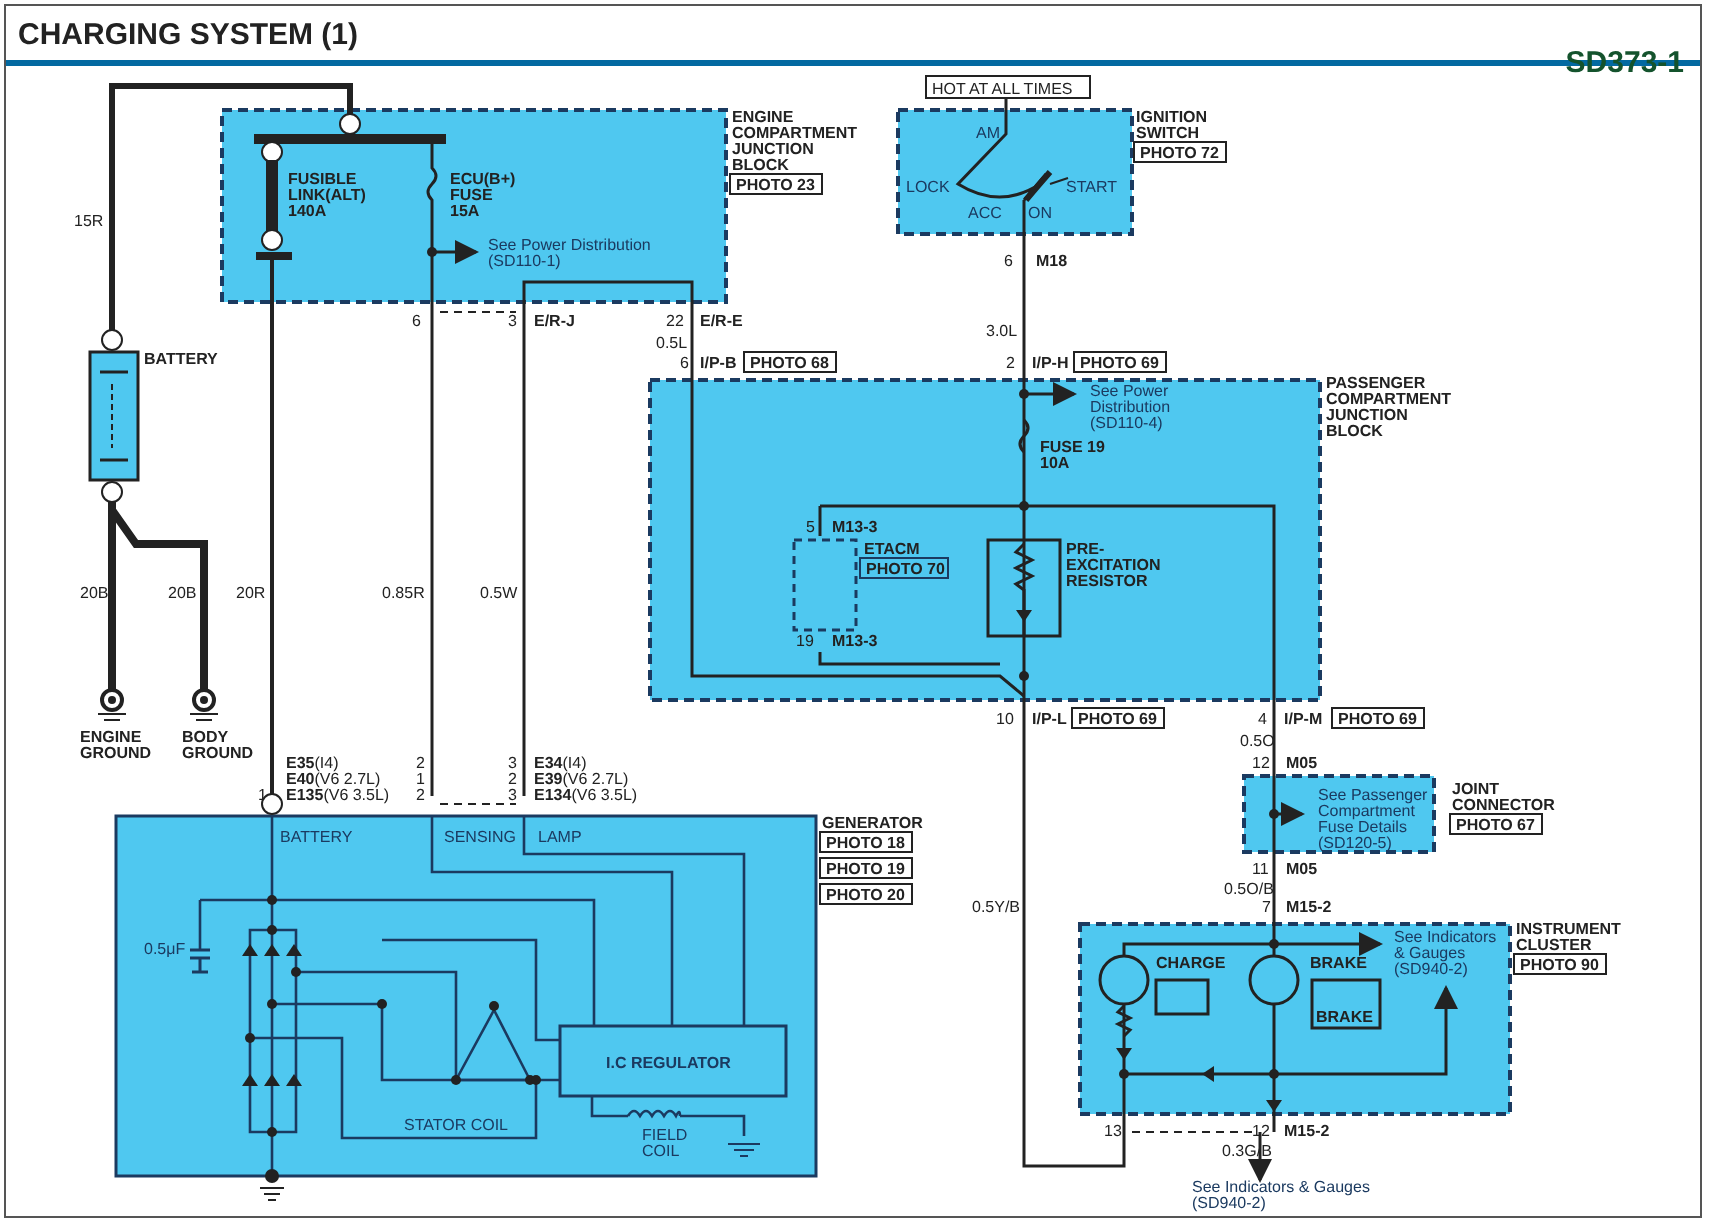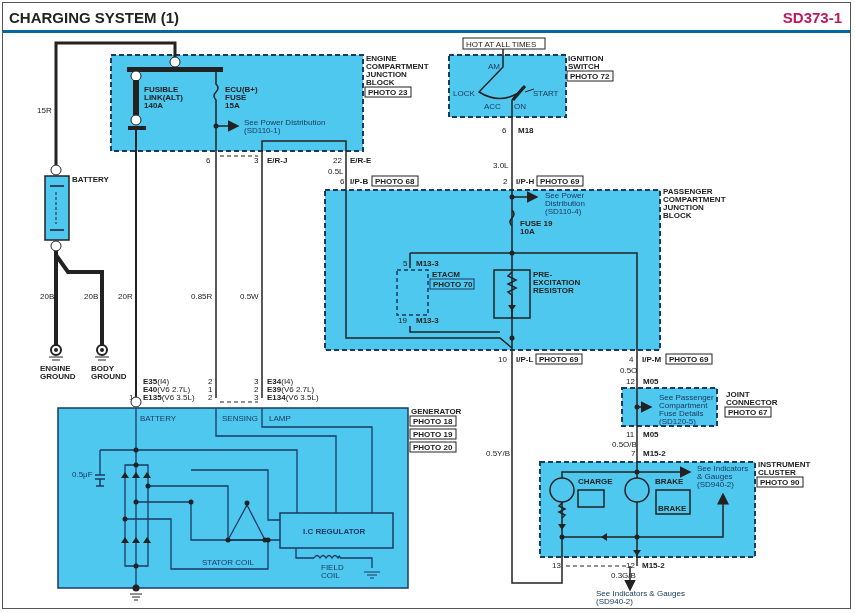--- a/index.html
+++ b/index.html
@@ -1,21 +1,21 @@
 <!DOCTYPE html>
 <html><head>
 <meta charset="utf-8">
 <style>
   html,body{margin:0;padding:0;background:#fff;}
   body{width:855px;height:613px;overflow:hidden;font-family:"Liberation Sans",sans-serif;}
   #page{position:relative;width:855px;height:613px;}
   .frame{position:absolute;left:2px;top:2px;width:849px;height:607px;border:1px solid #555;box-sizing:border-box;}
   .hdr{position:absolute;left:3px;top:3px;width:847px;height:27px;border-bottom:3px solid #0369a1;}
   .title{position:absolute;left:6px;top:6px;font-weight:bold;font-size:15px;color:#222;}
-  .code{position:absolute;right:8px;top:6px;font-weight:bold;font-size:15px;color:#be185d;}
+  .code{position:absolute;right:8px;top:20px;font-weight:bold;font-size:15px;color:#14532d;}
   svg{position:absolute;left:0;top:0;}
   svg text{font-family:"Liberation Sans",sans-serif;fill:#222;}
   .b{font-weight:bold;}
   .lbl{font-size:8px;}
   .blue{fill:#1b3a60;}
 </style>
 </head>
 <body>
 
 <div id="page">

